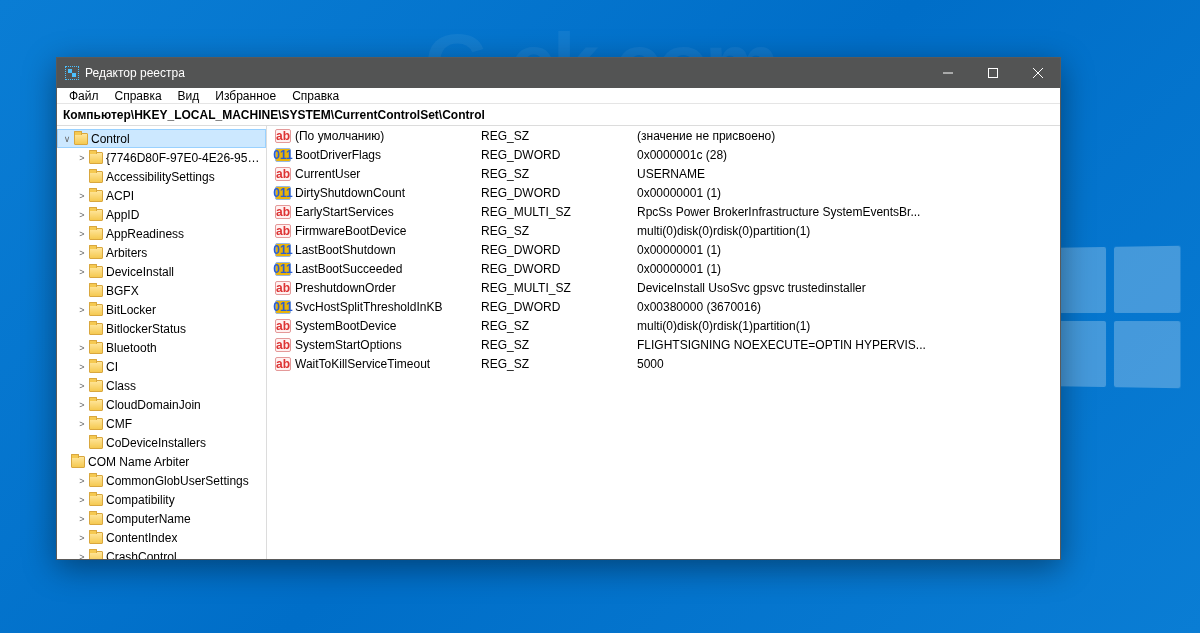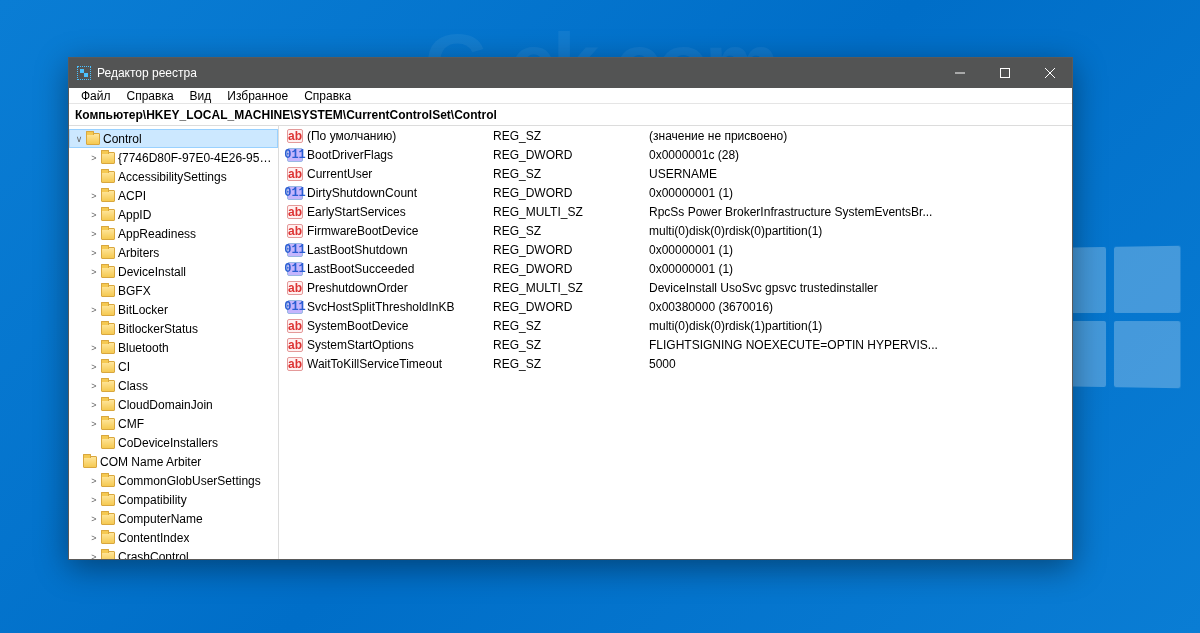--- a/index.html
+++ b/index.html
@@ -17,21 +17,21 @@
   letter-spacing: -4px; pointer-events: none;
 }
 .winlogo {
   position: absolute; right: 20px; top: 50%; transform: translateY(-50%);
   width: 140px; height: 140px; display: grid;
   grid-template-columns: 1fr 1fr; grid-template-rows: 1fr 1fr; gap: 8px;
   transform: translateY(-50%) perspective(600px) rotateY(-8deg);
 }
 .winlogo div { background: rgba(255,255,255,0.25); border-radius: 2px; }
 .window {
-  position: absolute; left: 68px; top: 57px;
+  position: absolute; left: 56px; top: 57px;
   width: 1005px; height: 503px;
   background: #fff; border: 1px solid #5a5a5a;
   box-shadow: 0 8px 30px rgba(0,0,0,.4);
   display: flex; flex-direction: column;
 }
 .titlebar {
   height: 30px; background: #535454; color: #fff;
   display: flex; align-items: center; padding-left: 8px;
 }
 .titlebar .appicon {
@@ -109,21 +109,21 @@
   display: flex; height: 19px; align-items: center; cursor: default;
 }
 .list-row > div { padding: 0 8px; overflow: hidden; text-overflow: ellipsis; white-space: nowrap; }
 .val-icon {
   width: 16px; height: 14px; margin-right: 4px; flex: 0 0 16px;
   display: inline-flex; align-items: center; justify-content: center;
   font-size: 12px; font-weight: bold; border-radius: 2px;
   border: 1px solid;
 }
 .val-icon.sz { background: #fff0f0; border-color: #e49999; color: #d33; }
-.val-icon.dw { background: #c4b5fd; border-color: #99b8e4; color: #2a5dd3; font-family: Liberation Mono, monospace; }
+.val-icon.dw { background: #eab308; border-color: #99b8e4; color: #2a5dd3; }
 .tree-pane { position: relative; }
 </style>
 </head>
 <body>
 
 <div class="watermark">G-ek.com</div>
 <div class="winlogo">
   <div></div>
     <div></div>
     <div></div>

